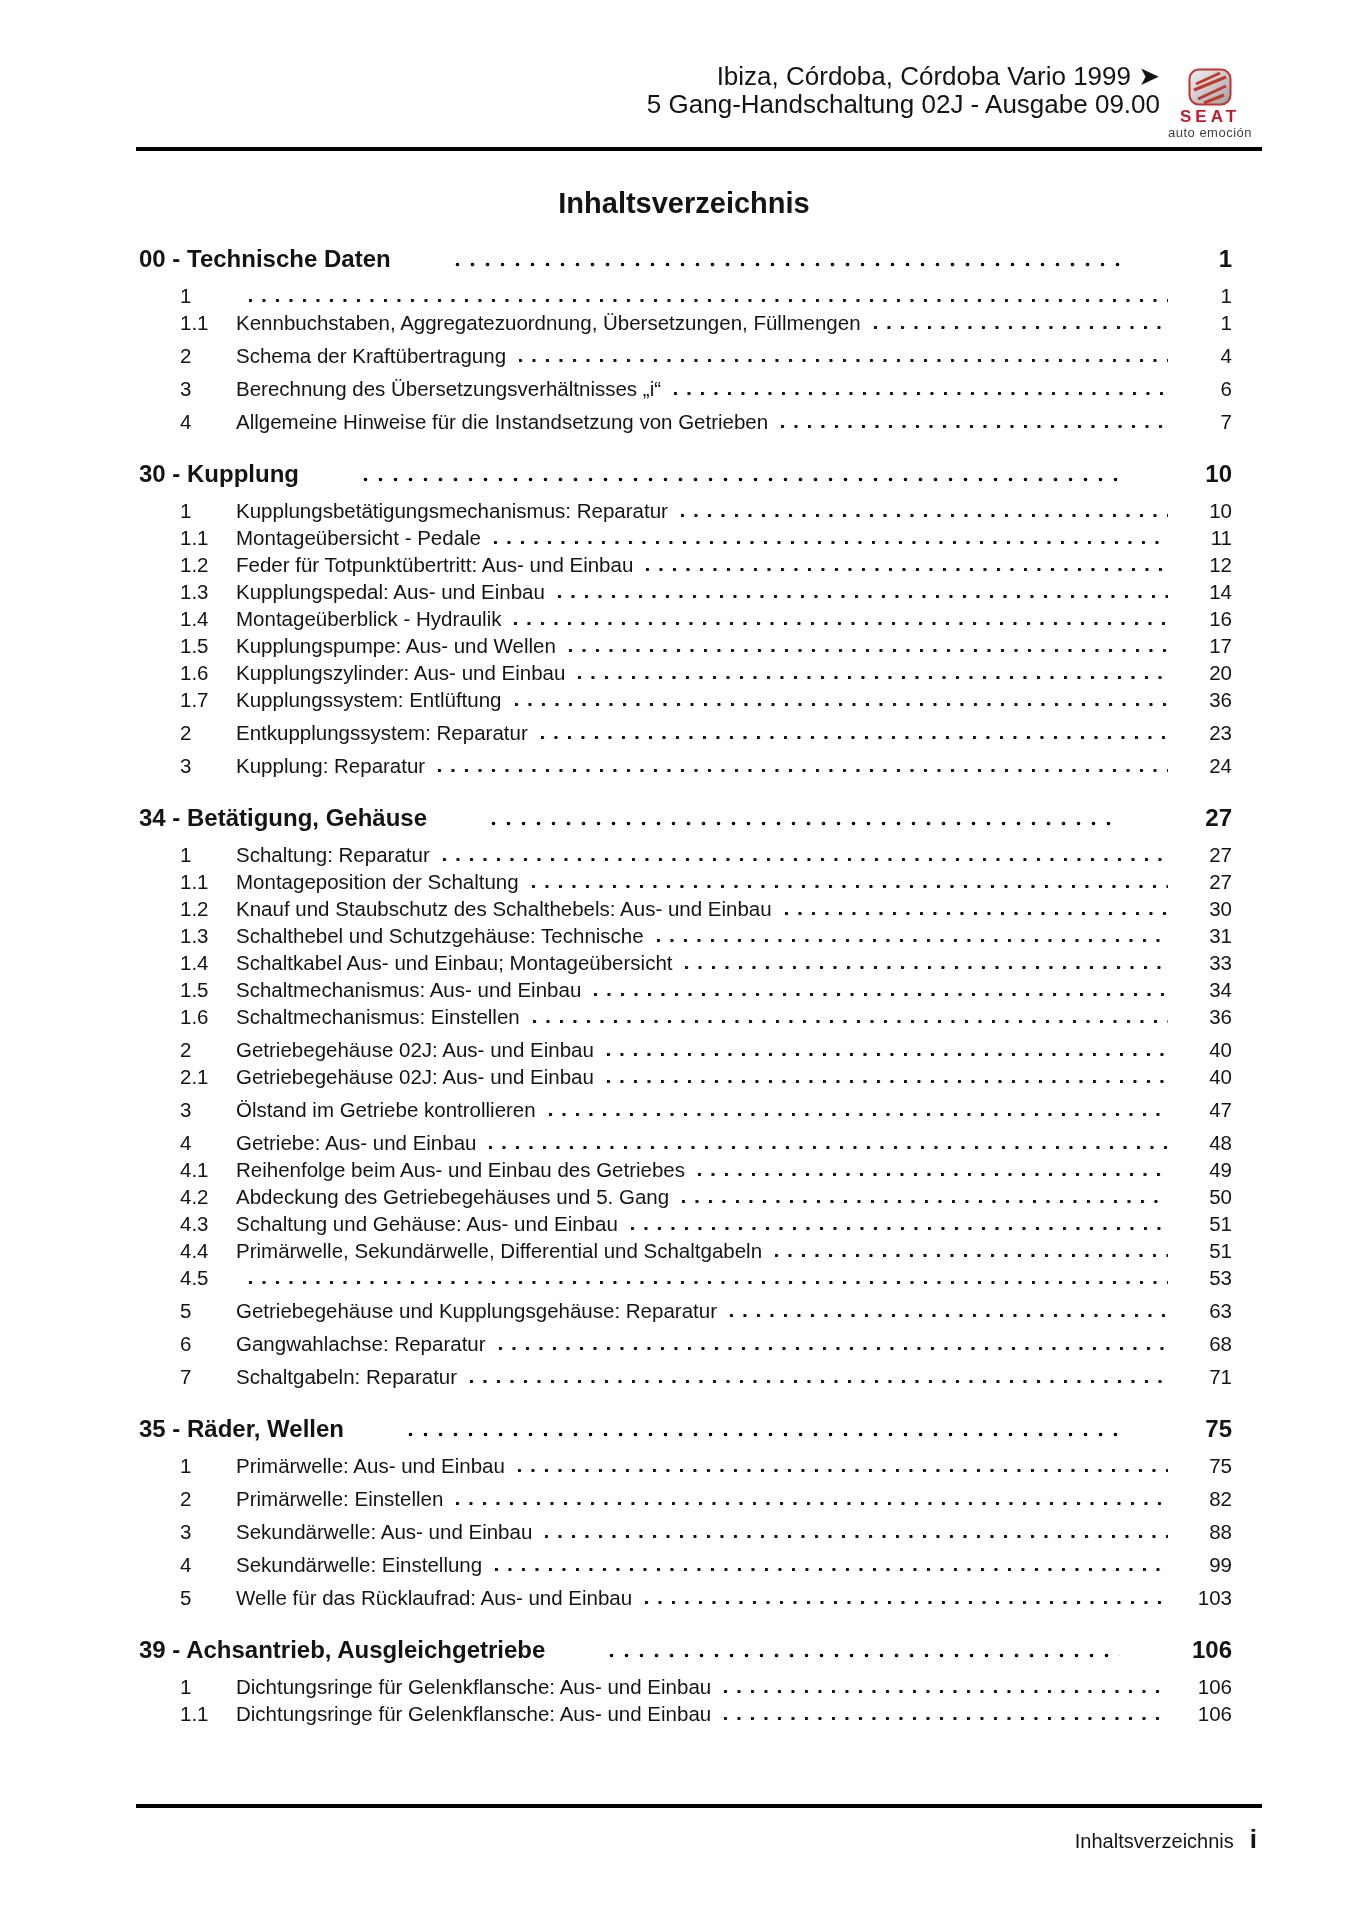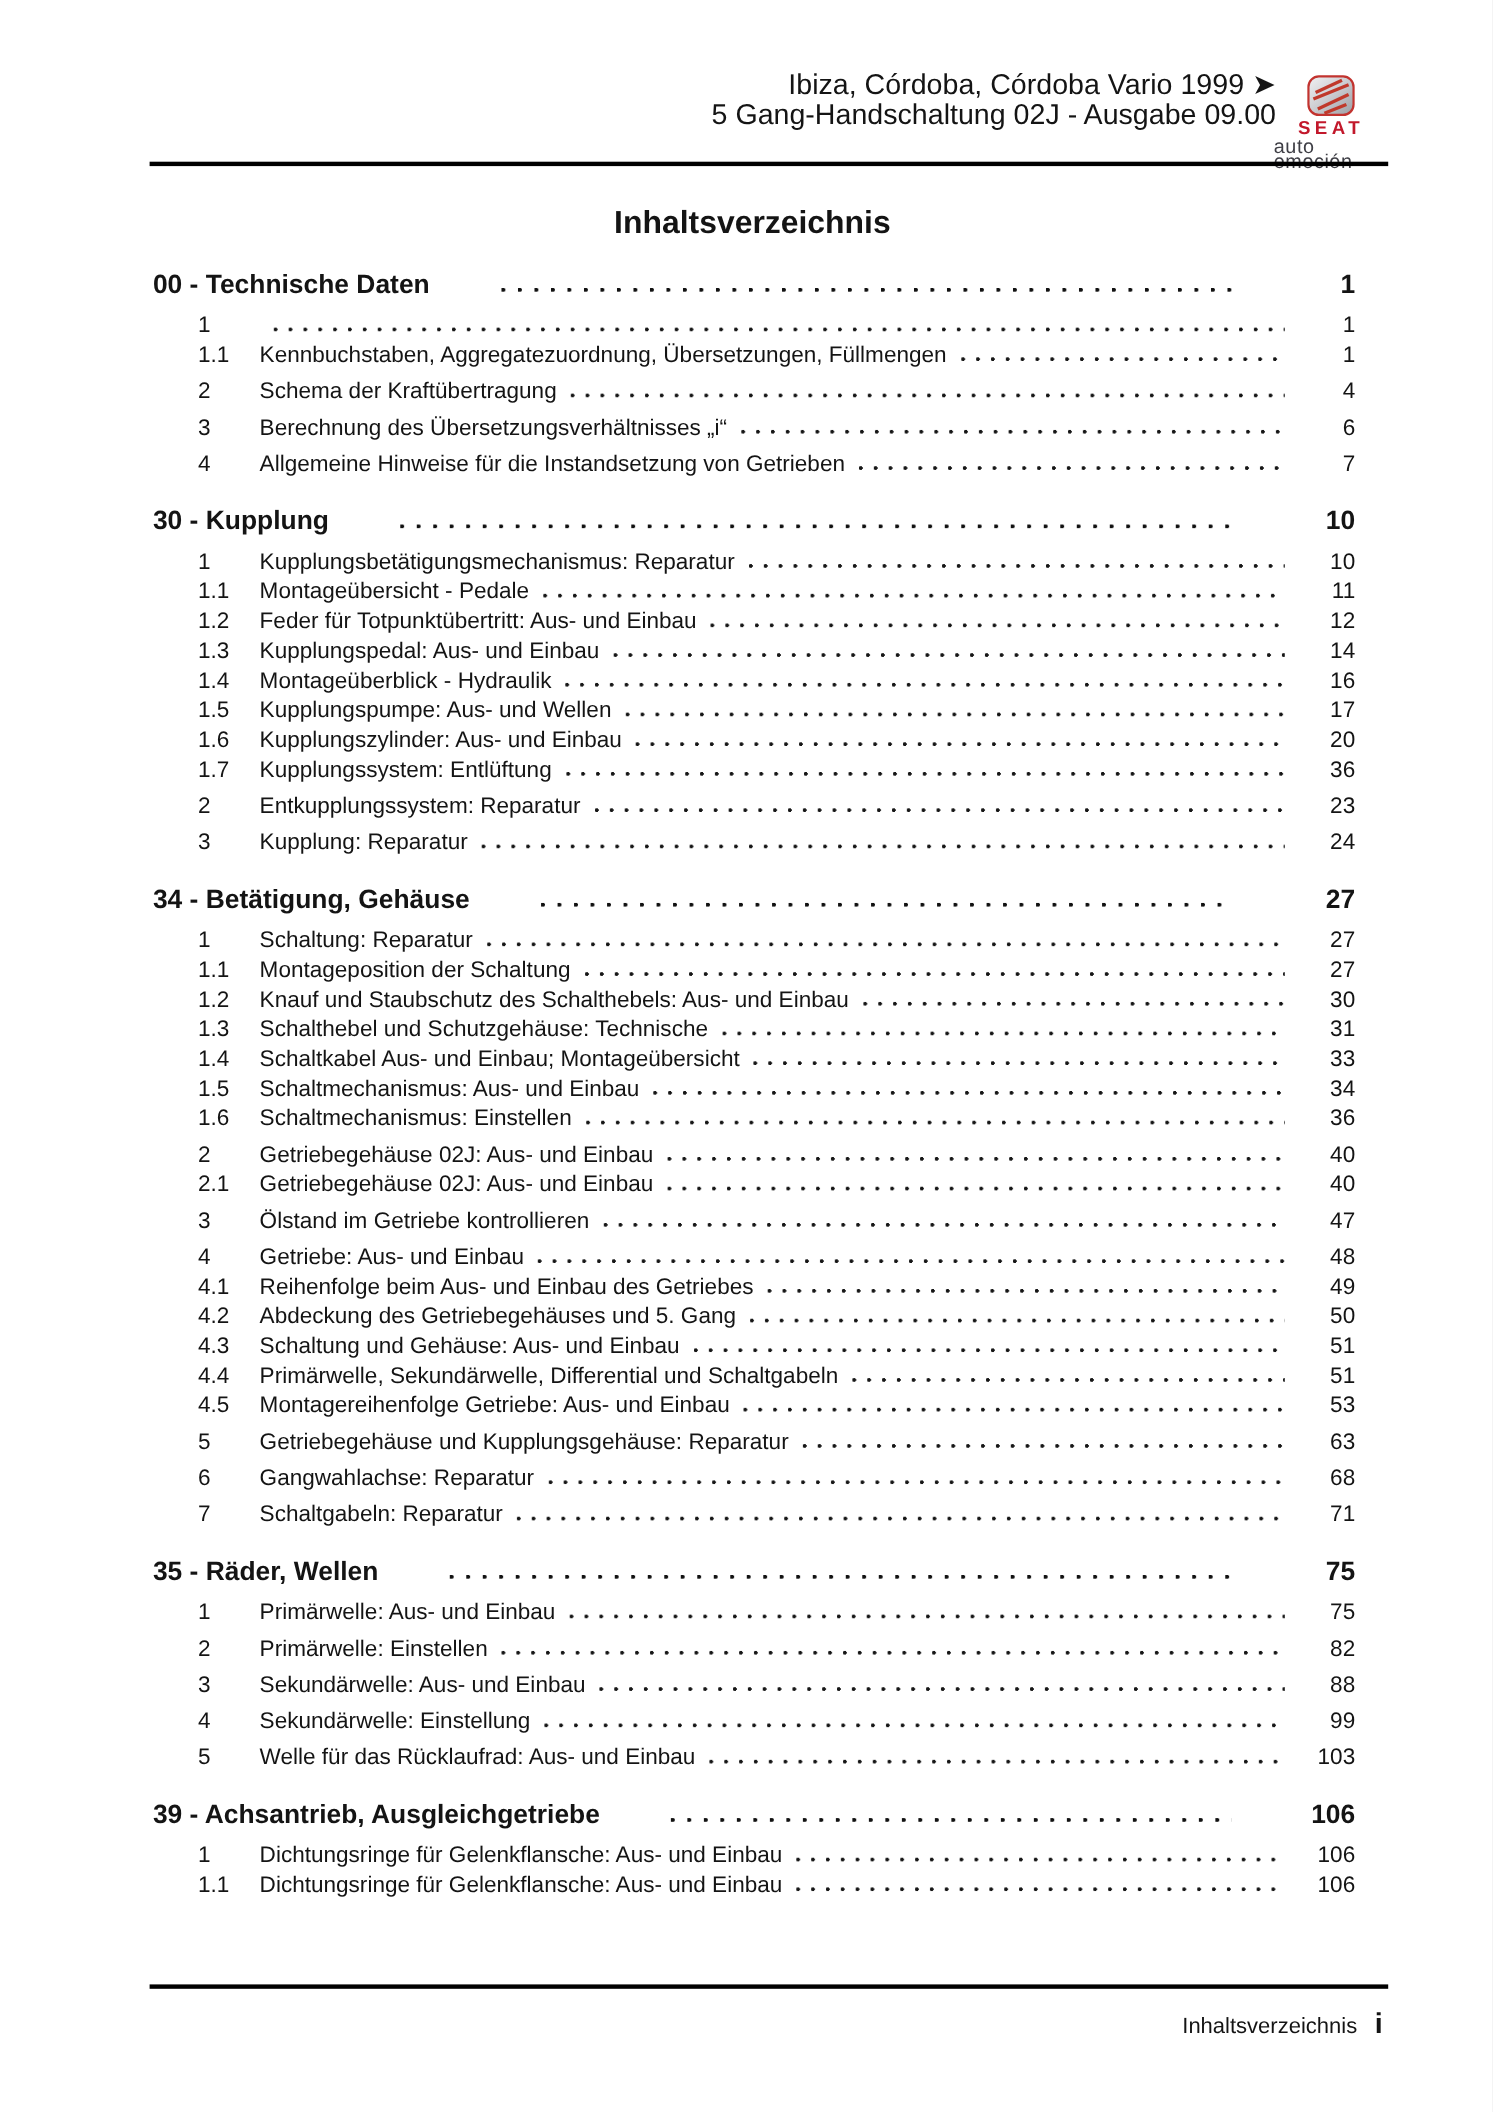--- a/index.html
+++ b/index.html
@@ -20,21 +20,21 @@
   }
   .logo {
     position: absolute; top: 68px; right: 95px; width: 104px;
     display: flex; flex-direction: column; align-items: center;
   }
   .logo .emblem { width: 44px; height: 38px; display:block; }
   .logo .brand {
     font-size: 17px; font-weight: bold; letter-spacing: 4px;
     margin-top: 2px; line-height: 18px;
   }
-  .logo .tagline { font-size: 18px; line-height: 14px; letter-spacing: 0.5px; }
+  .logo .tagline { font-size: 13px; line-height: 14px; letter-spacing: 0.5px; }
   .rule {
     position: absolute; left: 136px; width: 1126px;
     border-top: 4px solid #000;
   }
   .rule.top { top: 147px; }
   .rule.bottom { top: 1804px; }
   
   .toc { position: absolute; top: 186px; left: 136px; width: 1096px; }
   .toc-title {
     text-align: center; font-size: 29px; font-weight: bold;
@@ -329,21 +329,20 @@
               <span class="page-num">51</span>
             </div>
             <div class="entry">
               <span class="num">4.4</span>
               <span class="etitle">Primärwelle, Sekundärwelle, Differential und Schaltgabeln</span>
               <span class="dots"></span>
               <span class="page-num">51</span>
             </div>
             <div class="entry">
               <span class="num">4.5</span>
-              <span class="etitle">Montagereihenfolge Getriebe: Aus- und Einbau</span>
               <span class="dots"></span>
               <span class="page-num">53</span>
             </div>
           </div>
           <div class="group">
             <div class="entry">
               <span class="num">5</span>
               <span class="etitle">Getriebegehäuse und Kupplungsgehäuse: Reparatur</span>
               <span class="dots"></span>
               <span class="page-num">63</span>

